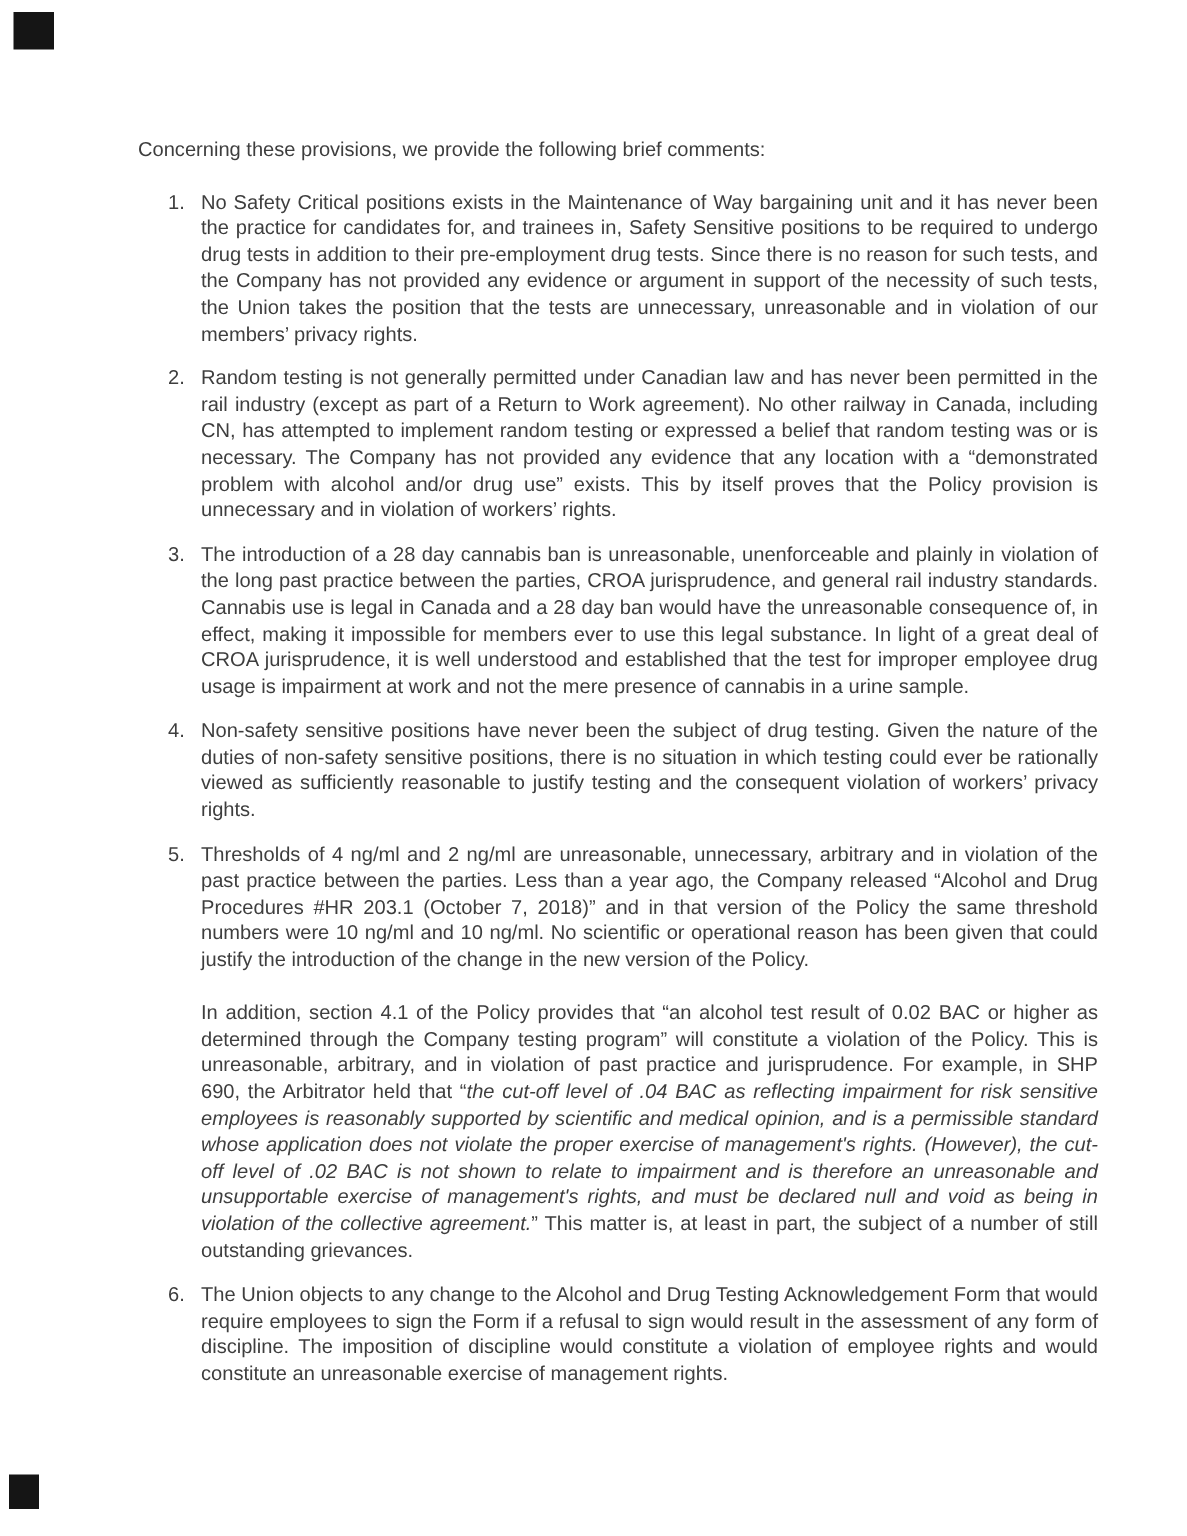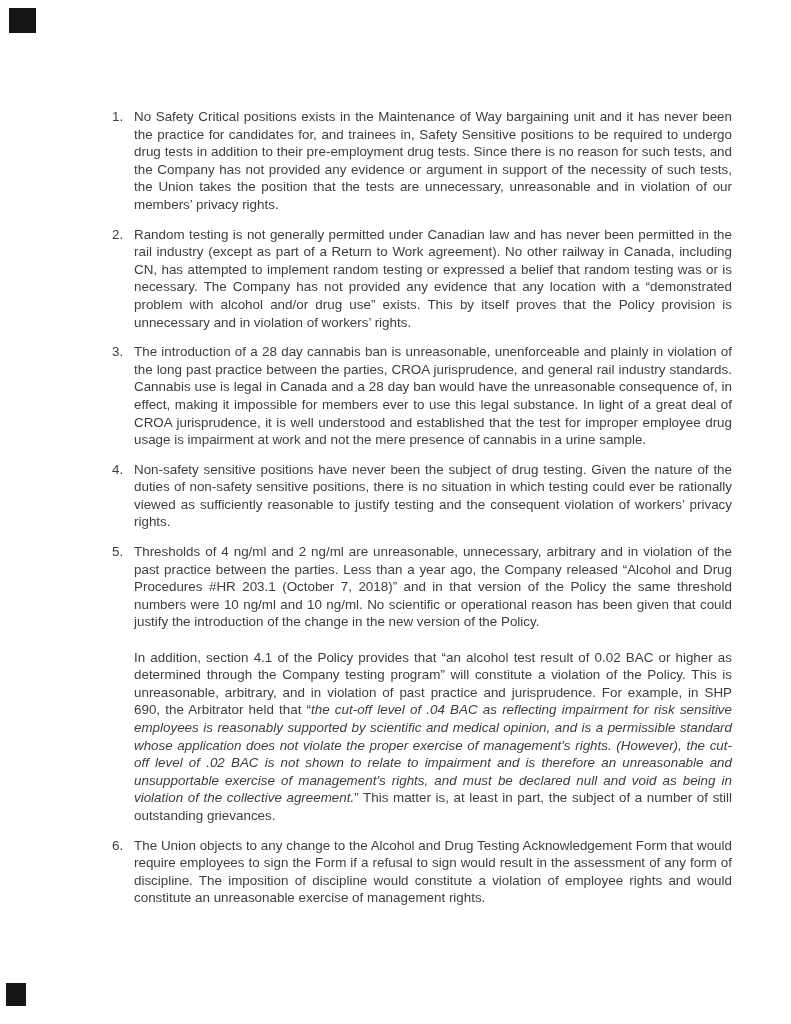--- a/index.html
+++ b/index.html
@@ -59,20 +59,21 @@
     margin-top: 14px;
   }
 </style>
 </head>
 <body>
 
 <div class="page">
   <div class="scan-mark mark-tl"></div>
   <div class="scan-mark mark-bl"></div>
   <div class="content">
+    <p class="intro">Concerning these provisions, we provide the following brief comments:</p>
     <ol class="comments" id="comments-list">
         <li class="comment-item">
           <span class="num">1.</span>
           <p class="para"><span>No Safety Critical positions exists in the Maintenance of Way bargaining unit and it has never been the practice for candidates for, and trainees in, Safety Sensitive positions to be required to undergo drug tests in addition to their pre-employment drug tests. Since there is no reason for such tests, and the Company has not provided any evidence or argument in support of the necessity of such tests, the Union takes the position that the tests are unnecessary, unreasonable and in violation of our members’ privacy rights.</span></p>
         </li>
         <li class="comment-item">
           <span class="num">2.</span>
           <p class="para"><span>Random testing is not generally permitted under Canadian law and has never been permitted in the rail industry (except as part of a Return to Work agreement). No other railway in Canada, including CN, has attempted to implement random testing or expressed a belief that random testing was or is necessary. The Company has not provided any evidence that any location with a “demonstrated problem with alcohol and/or drug use” exists. This by itself proves that the Policy provision is unnecessary and in violation of workers’ rights.</span></p>
         </li>
         <li class="comment-item">

